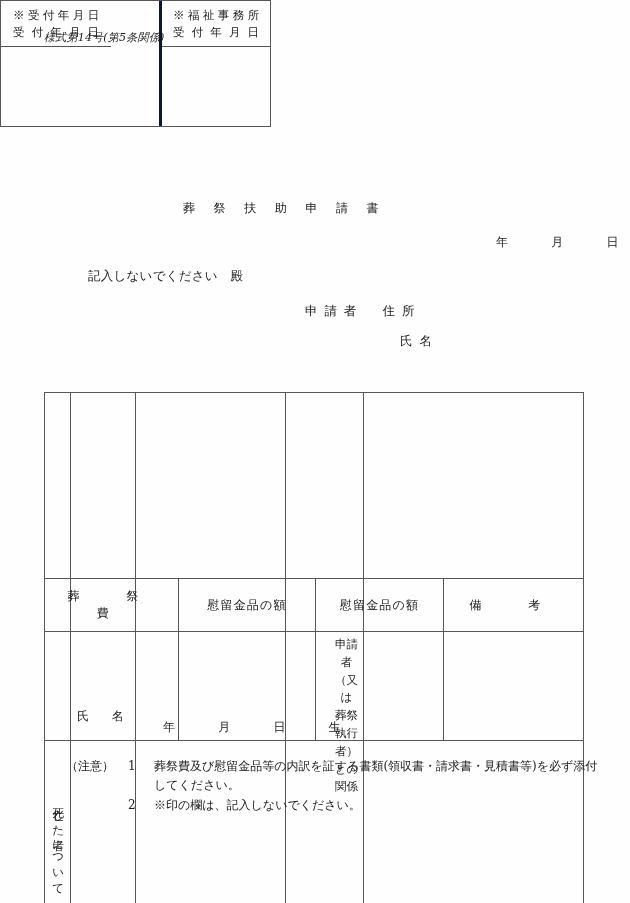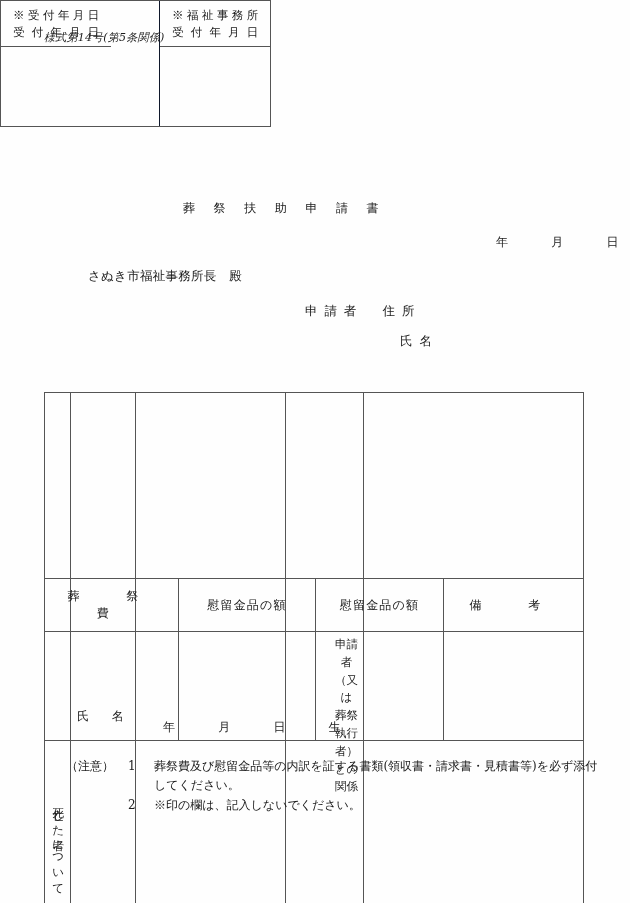--- a/index.html
+++ b/index.html
@@ -46,21 +46,21 @@
     border: 1px solid #555;
     box-sizing: border-box;
     display: flex;
   }
   #receipt-box .rcpt-col {
     flex: 1 1 50%;
     display: flex;
     flex-direction: column;
     box-sizing: border-box;
   }
-  #receipt-box .rcpt-col + .rcpt-col { border-left: 1px solid #0f172a; margin-left: 48px; }
+  #receipt-box .rcpt-col + .rcpt-col { border-left: 3px solid #0f172a; margin-left: 48px; }
   .rcpt-head {
     height: 46px;
     border-bottom: 1px solid #555;
     box-sizing: border-box;
     display: flex;
     flex-direction: column;
     align-items: center;
     justify-content: center;
     font-size: 11.5px;
     line-height: 1.45;
@@ -208,21 +208,21 @@
         <span class="l2">受付年月日</span>
       </div>
       <div class="rcpt-body"></div>
     </div>
   </div>
 
   <div class="abs nowrap" id="doc-title">葬祭扶助申請書</div>
 
   <div class="abs nowrap" id="issue-date">年　月　日</div>
 
-  <div class="abs nowrap" id="addressee">さぬき市福祉事務所長　殿</div>
+  <div class="abs nowrap" id="addressee">記入しないでください　殿</div>
 
   <div class="abs nowrap" id="applicant-address">申請者　住所</div>
   <div class="abs nowrap" id="applicant-name">氏名</div>
 
 
   <table id="main-table">
     <colgroup>
       <col style="width:26px">
       <col style="width:65px">
       <col style="width:150px">

